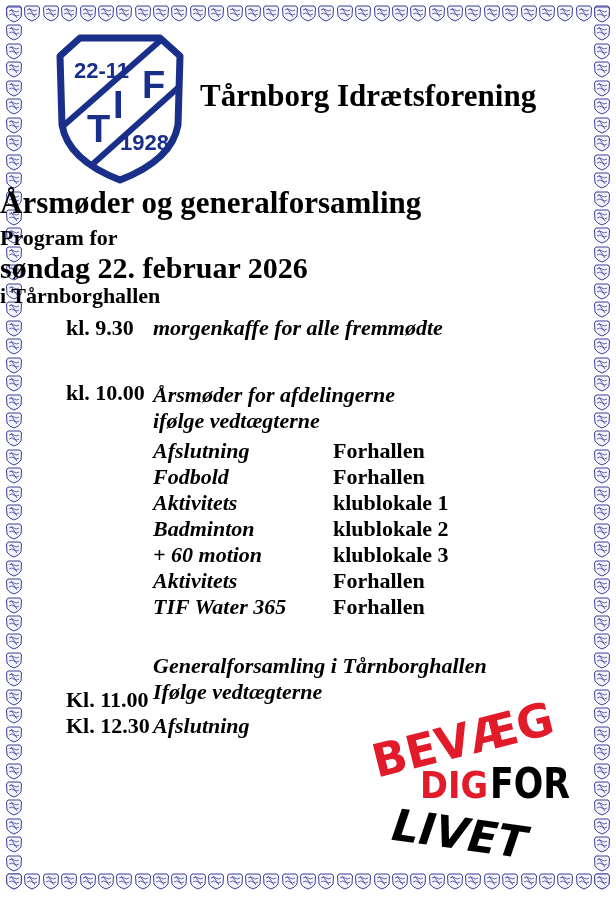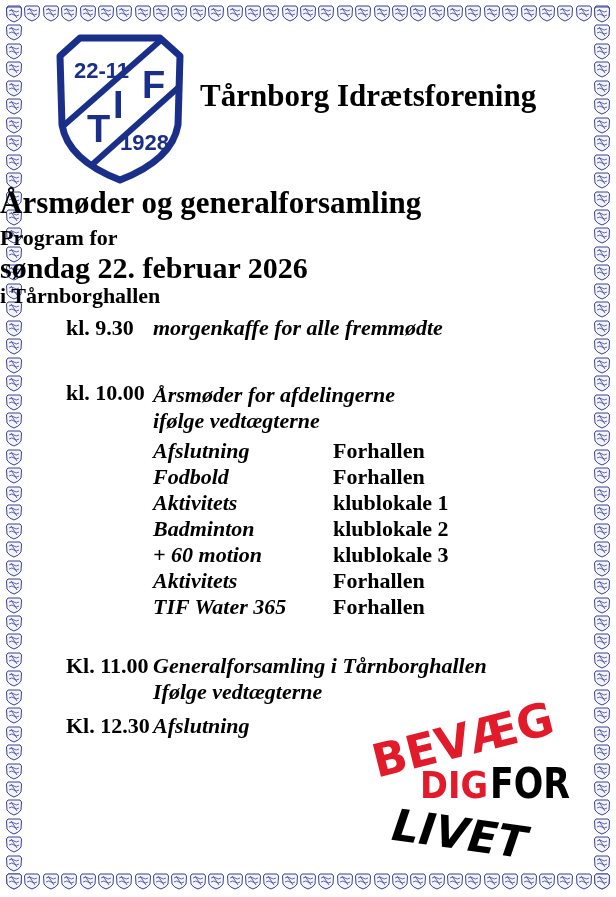--- a/index.html
+++ b/index.html
@@ -1060,21 +1060,21 @@
 <div class="line venue" style="top:490px">klublokale 1</div>
 <div class="line desc" style="top:516px">Badminton</div>
 <div class="line venue" style="top:516px">klublokale 2</div>
 <div class="line desc" style="top:542px">+ 60 motion</div>
 <div class="line venue" style="top:542px">klublokale 3</div>
 <div class="line desc" style="top:568px">Aktivitets</div>
 <div class="line venue" style="top:568px">Forhallen</div>
 <div class="line desc" style="top:594px">TIF Water 365</div>
 <div class="line venue" style="top:594px">Forhallen</div>
 
-<div class="line time" style="top:653px">Kl. 11.00</div>
+<div class="line time" style="top:687px">Kl. 11.00</div>
 <div class="line desc" style="top:653px">Generalforsamling i Tårnborghallen</div>
 <div class="line desc" style="top:679px">Ifølge vedtægterne</div>
 
 <div class="line time" style="top:713px">Kl. 12.30</div>
 <div class="line desc" style="top:713px">Afslutning</div>
 
 <div class="bevaeg-logo">
   <svg viewBox="0 0 215 180" xmlns="http://www.w3.org/2000/svg">
     <g font-family="DejaVu Sans, sans-serif" font-weight="bold">
       <text x="8" y="68" font-size="46" fill="#e21b2b" transform="rotate(-14 100 50)" textLength="185" lengthAdjust="spacingAndGlyphs">BEVÆG</text>

